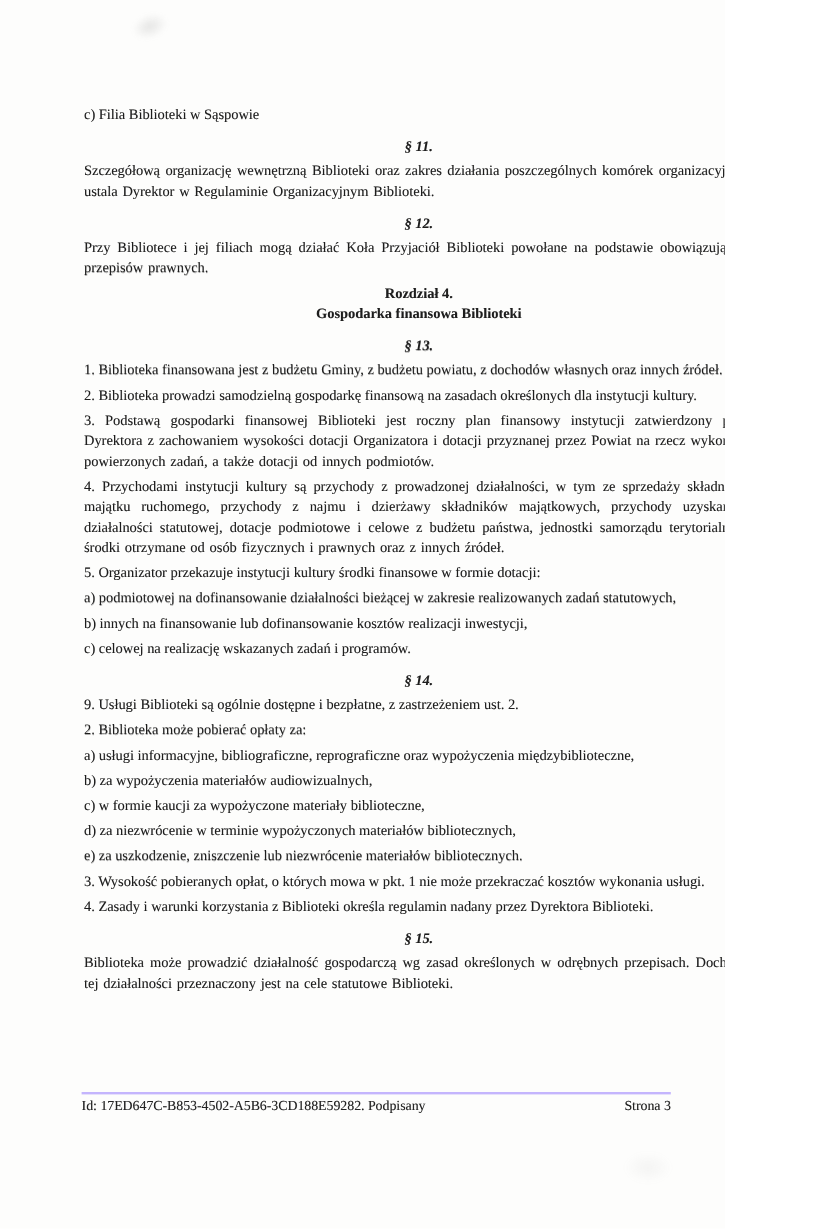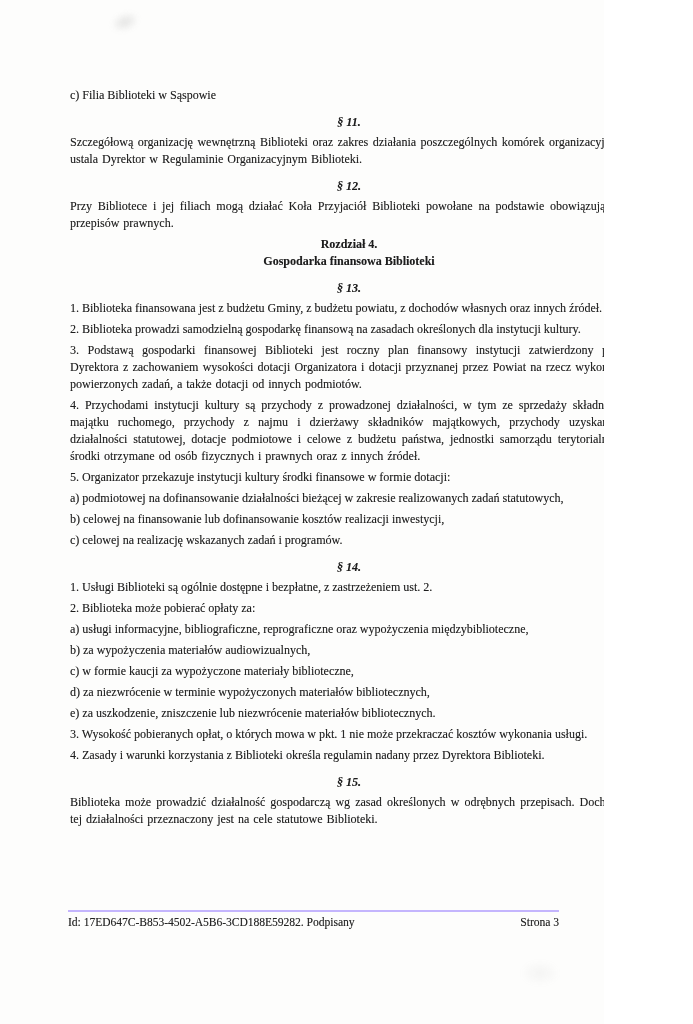--- a/index.html
+++ b/index.html
@@ -76,24 +76,24 @@
     <div class="p">Przy Bibliotece i jej filiach mogą działać Koła Przyjaciół Biblioteki powołane na podstawie obowiązujących przepisów prawnych.</div>
     <div class="hc">Rozdział 4.</div>
     <div class="hc hc-last">Gospodarka finansowa Biblioteki</div>
     <div class="hs">§ 13.</div>
     <div class="ln">1. Biblioteka finansowana jest z budżetu Gminy, z budżetu powiatu, z dochodów własnych oraz innych źródeł.</div>
     <div class="ln">2. Biblioteka prowadzi samodzielną gospodarkę finansową na zasadach określonych dla instytucji kultury.</div>
     <div class="p">3. Podstawą gospodarki finansowej Biblioteki jest roczny plan finansowy instytucji zatwierdzony przez Dyrektora z zachowaniem wysokości dotacji Organizatora i dotacji przyznanej przez Powiat na rzecz wykonania powierzonych zadań, a także dotacji od innych podmiotów.</div>
     <div class="p">4. Przychodami instytucji kultury są przychody z prowadzonej działalności, w tym ze sprzedaży składników majątku ruchomego, przychody z najmu i dzierżawy składników majątkowych, przychody uzyskane z działalności statutowej, dotacje podmiotowe i celowe z budżetu państwa, jednostki samorządu terytorialnego, środki otrzymane od osób fizycznych i prawnych oraz z innych źródeł.</div>
     <div class="ln">5. Organizator przekazuje instytucji kultury środki finansowe w formie dotacji:</div>
     <div class="ln">a) podmiotowej na dofinansowanie działalności bieżącej w zakresie realizowanych zadań statutowych,</div>
-    <div class="ln">b) celowej na finansowanie lub dofinansowanie kosztów realizacji inwestycji,</div>
+    <div class="ln">b) innych na finansowanie lub dofinansowanie kosztów realizacji inwestycji,</div>
     <div class="ln">c) celowej na realizację wskazanych zadań i programów.</div>
     <div class="hs">§ 14.</div>
-    <div class="ln">1. Usługi Biblioteki są ogólnie dostępne i bezpłatne, z zastrzeżeniem ust. 2.</div>
+    <div class="ln">9. Usługi Biblioteki są ogólnie dostępne i bezpłatne, z zastrzeżeniem ust. 2.</div>
     <div class="ln">2. Biblioteka może pobierać opłaty za:</div>
     <div class="ln">a) usługi informacyjne, bibliograficzne, reprograficzne oraz wypożyczenia międzybiblioteczne,</div>
     <div class="ln">b) za wypożyczenia materiałów audiowizualnych,</div>
     <div class="ln">c) w formie kaucji za wypożyczone materiały biblioteczne,</div>
     <div class="ln">d) za niezwrócenie w terminie wypożyczonych materiałów bibliotecznych,</div>
     <div class="ln">e) za uszkodzenie, zniszczenie lub niezwrócenie materiałów bibliotecznych.</div>
     <div class="ln">3. Wysokość pobieranych opłat, o których mowa w pkt. 1 nie może przekraczać kosztów wykonania usługi.</div>
     <div class="ln">4. Zasady i warunki korzystania z Biblioteki określa regulamin nadany przez Dyrektora Biblioteki.</div>
     <div class="hs">§ 15.</div>
     <div class="p">Biblioteka może prowadzić działalność gospodarczą wg zasad określonych w odrębnych przepisach. Dochód z tej działalności przeznaczony jest na cele statutowe Biblioteki.</div>

